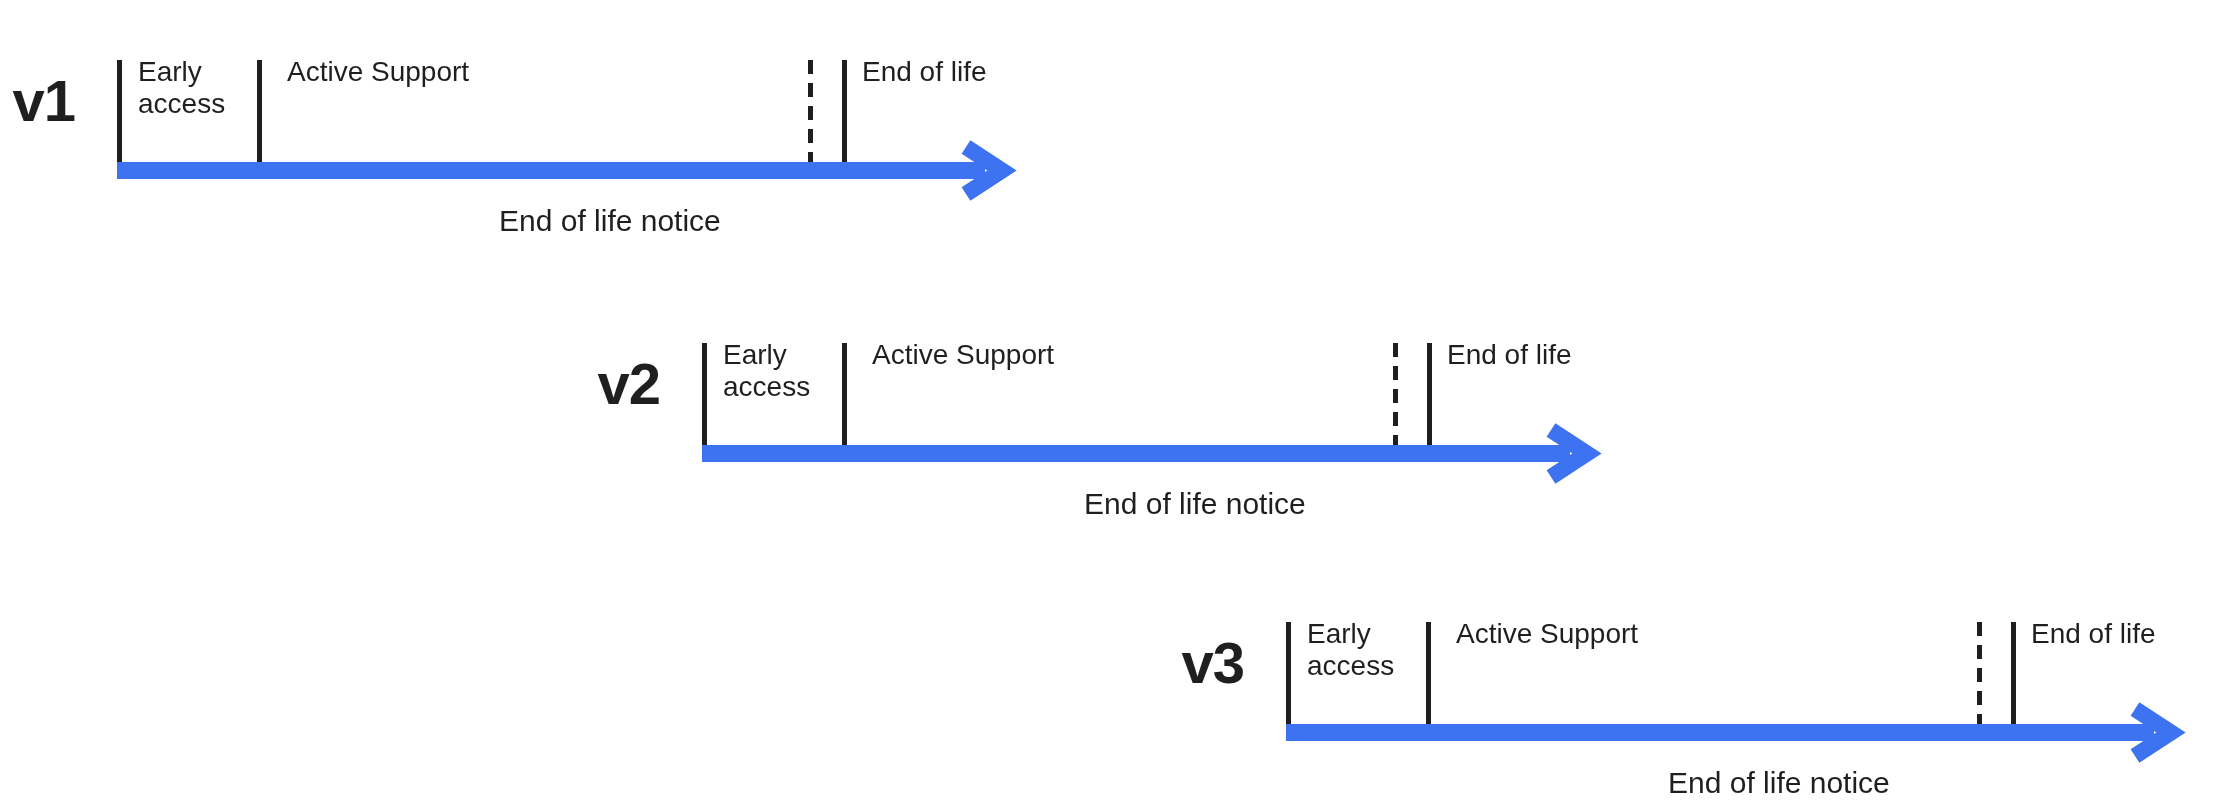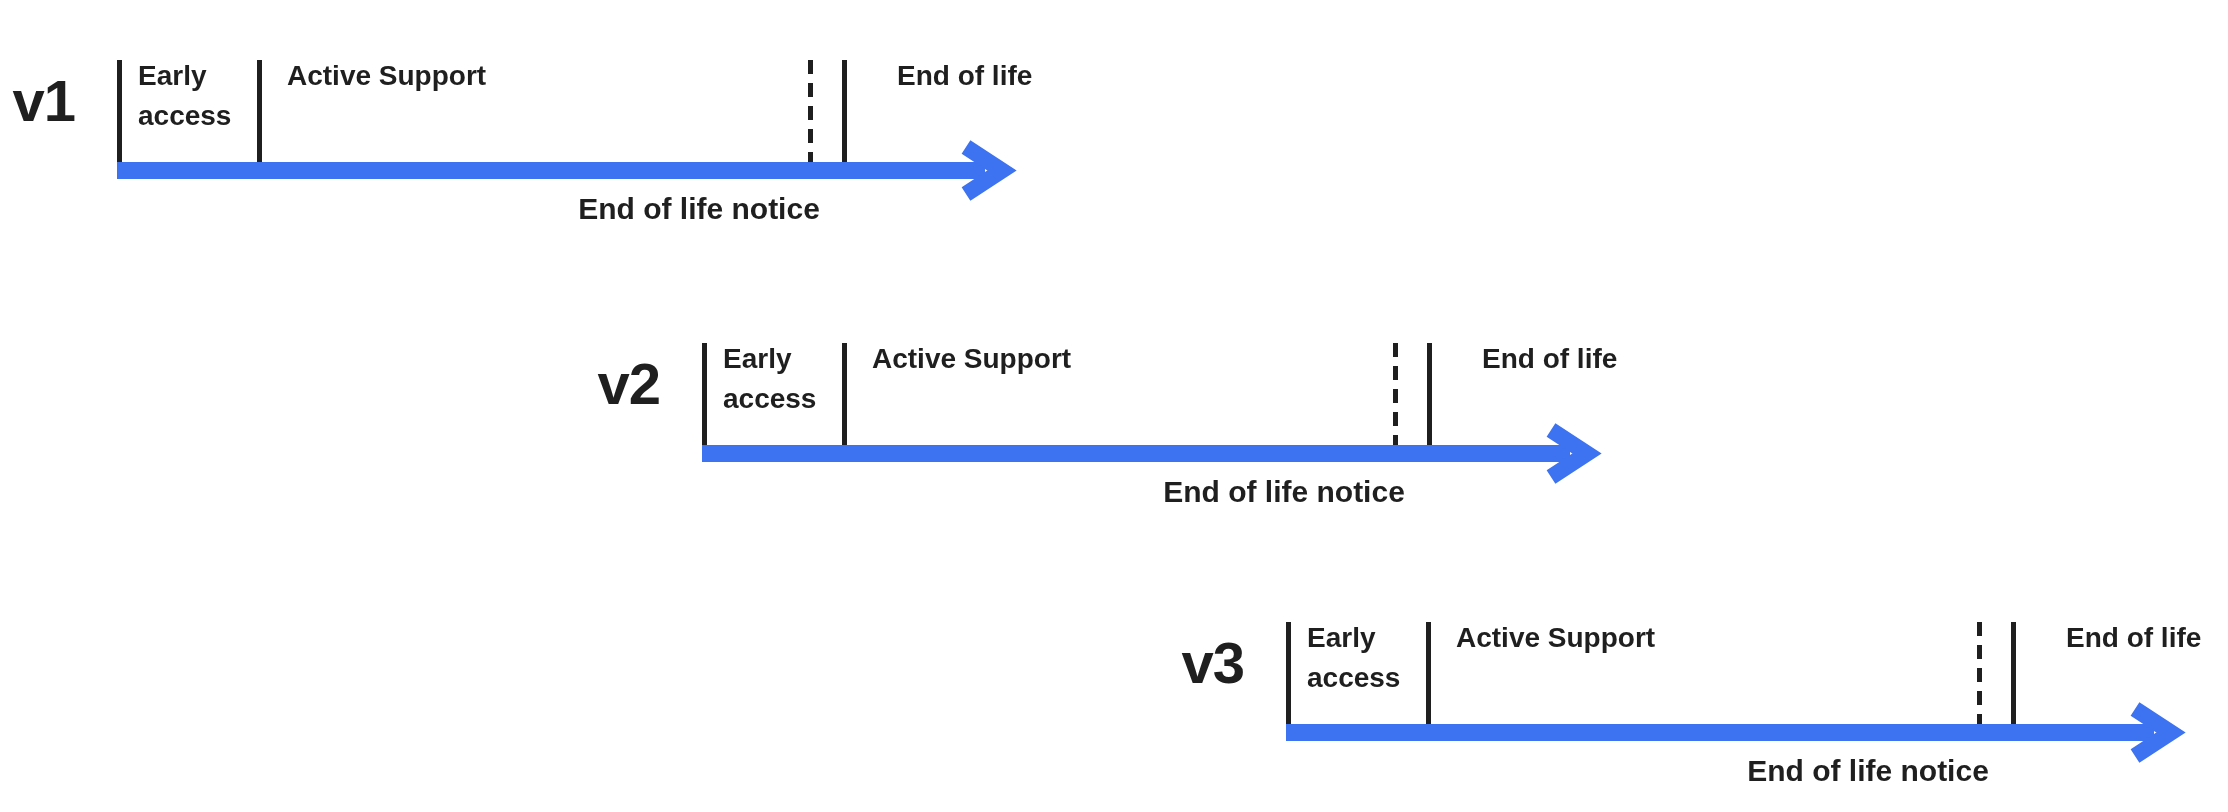--- a/index.html
+++ b/index.html
@@ -49,33 +49,33 @@
   .tick.t2{left:140px;}
   .tick.t3{left:725px;}
   .tick.dashed{
     left:691px;
     background:repeating-linear-gradient(to bottom,var(--ink) 0 14px,transparent 14px 23px);
   }
   .plabel{
     position:absolute;
     top:-4px;
     font-size:28px;
-    line-height:40px;
-    font-weight:700;
+    line-height:32px;
+    font-weight:400;
     color:var(--ink);
     white-space:nowrap;
   }
   .plabel.early{left:21px;width:112px;white-space:normal;}
   .plabel.active{left:170px;}
-  .plabel.eol{left:780px;}
+  .plabel.eol{left:745px;}
   .plabel.notice{
     left:382px;
-    top:129px;
+    top:145px;
     width:400px;
-    text-align:center;
+    text-align:left;
     font-size:30px;
     white-space:nowrap;
   }
   .arrow{
     position:absolute;
     left:0;
     top:76px;
     display:block;
   }
 </style>

